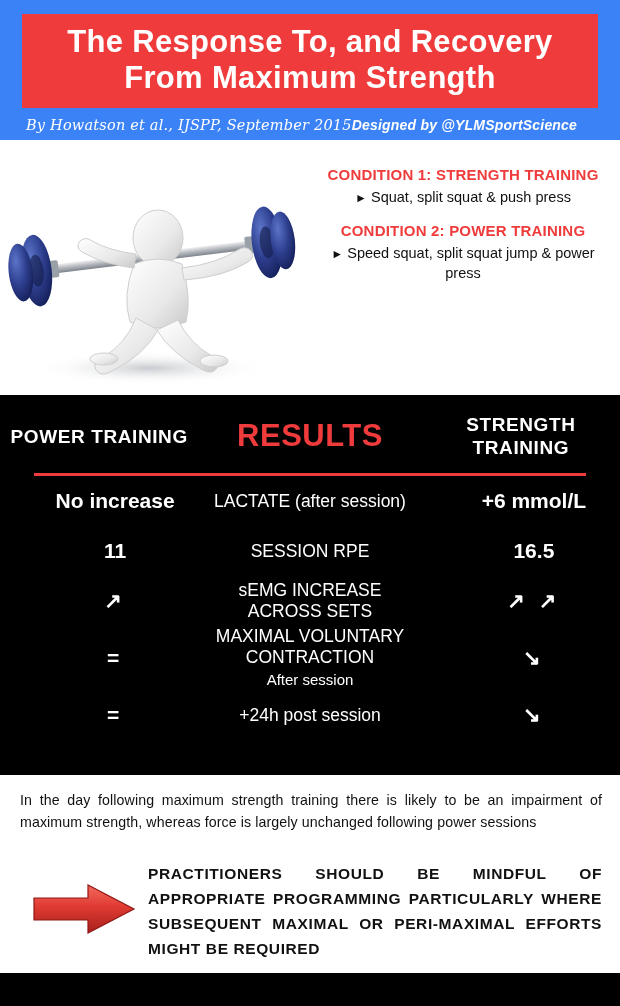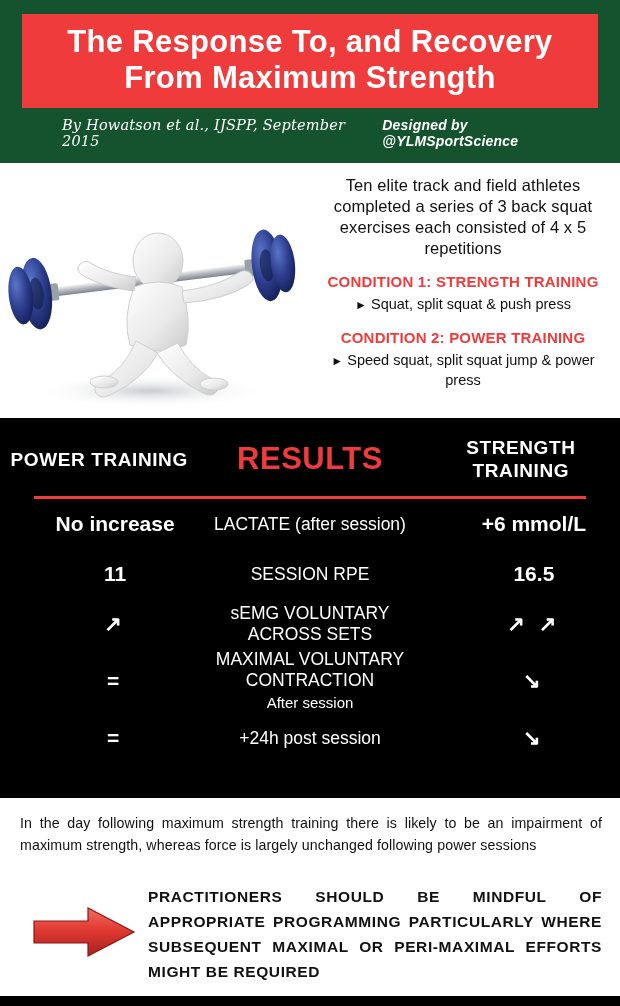--- a/index.html
+++ b/index.html
@@ -17,42 +17,41 @@
   .page {
     width: 620px;
     height: 1006px;
     background: #000;
     position: relative;
     overflow: hidden;
   }
 
   
   .header {
-    background: #14532d;
+    background: #3b82f6;
     padding: 14px 0 0 0;
   }
   .title-band {
     background: #ef3b3b;
     margin: 0 22px;
     padding: 10px 6px 12px 6px;
     text-align: center;
   }
   .title-line {
     color: #ffffff;
     font-weight: bold;
     font-size: 31px;
     line-height: 36px;
     letter-spacing: 0.3px;
   }
   .byline-row {
     display: flex;
     align-items: baseline;
     justify-content: flex-start;
-    padding: 9px 16px 14px 26px;
-    margin-left: 36px;
+    padding: 9px 16px 7px 26px;
   }
   .byline {
     color: #ffffff;
     font-family: "DejaVu Serif", serif;
     font-style: italic;
     font-size: 14.5px;
     letter-spacing: 0.2px;
   }
   .designed {
     color: #ffffff;
@@ -273,21 +272,20 @@
 
           <path d="M136 178 q-10 26 -34 40 q-10 5 -6 12 q5 7 14 2 q34 -16 48 -42 z"></path>
           <path d="M178 180 q12 24 34 36 q9 5 5 12 q-5 7 -14 2 q-32 -16 -46 -40 z"></path>
 
           <ellipse cx="104" cy="219" rx="14" ry="6"></ellipse>
           <ellipse cx="214" cy="221" rx="14" ry="6"></ellipse>
         </g>
       </svg>
     </div>
     <div class="intro-right">
-      <div class="intro-text">Ten elite  track and field athletes  completed a series of 3 back squat exercises each consisted of  4  x  5  repetitions</div>
 
       <div class="cond-title">Condition 1: Strength training</div>
       <div class="cond-body">
         <span class="arrow-glyph">►</span>
         <span>Squat, split squat &amp; push press</span>
       </div>
 
       <div class="cond-title">Condition 2: Power training</div>
       <div class="cond-body">
         <span class="arrow-glyph">►</span>
@@ -313,21 +311,21 @@
     </div>
 
     <div class="row">
       <div class="cell side">11</div>
       <div class="cell mid">SESSION RPE</div>
       <div class="cell side">16.5</div>
     </div>
 
     <div class="row">
       <div class="cell side sym">↗</div>
-      <div class="cell mid">sEMG VOLUNTARY ACROSS SETS</div>
+      <div class="cell mid">sEMG INCREASE ACROSS SETS</div>
       <div class="cell side sym">↗ ↗</div>
     </div>
 
     <div class="row">
       <div class="cell side sym">=</div>
       <div class="cell mid">
         <span>MAXIMAL VOLUNTARY CONTRACTION</span>
         <span class="sub">After session</span>
       </div>
       <div class="cell side sym">↘</div>

